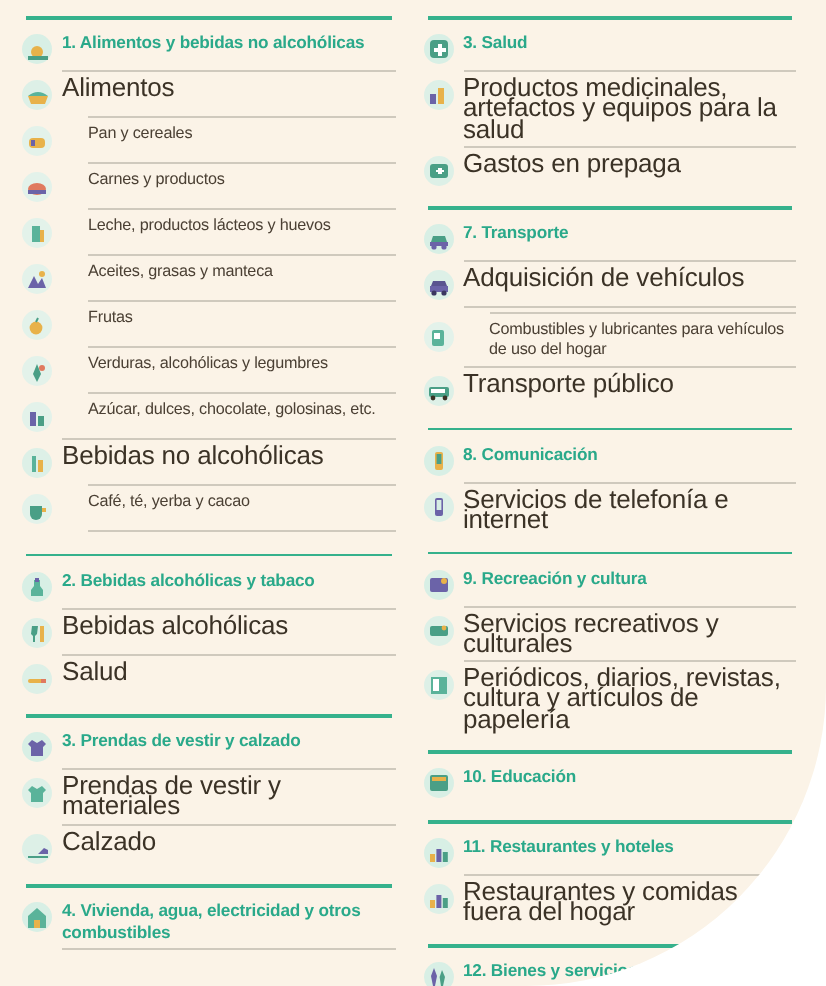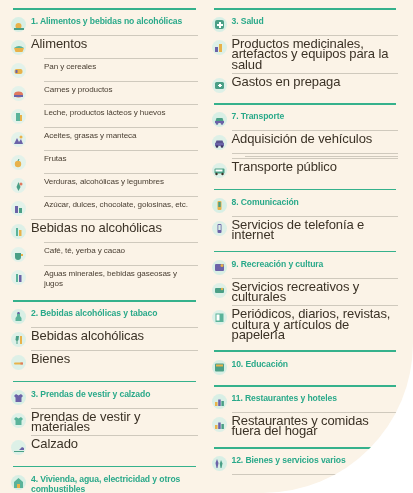--- a/index.html
+++ b/index.html
@@ -218,31 +218,20 @@
               <svg width="11" height="11" viewBox="0 0 11 11">
                 <path d="M2 4h6v4a3 3 0 01-6 0z" fill="#4a9f86"></path>
                 <path d="M8 5h2v2H8z" fill="#e8b24a"></path>
               </svg>
             </span>
             <div class="txtwrap">
               <div class="label">Café, té, yerba y cacao</div>
             </div>
           </div>
           <div class="sep deep"></div>
-          <div class="row lvl3">
-            <span class="ico">
-              <svg width="11" height="11" viewBox="0 0 11 11">
-                <rect x="3" y="2" width="2" height="8" fill="#5ab39a"></rect>
-                <rect x="6" y="3" width="2.5" height="7" fill="#6b63a8"></rect>
-              </svg>
-            </span>
-            <div class="txtwrap">
-              <div class="label">Aguas minerales, bebidas gaseosas y jugos</div>
-            </div>
-          </div>
           <div class="spacer"></div>
         </div>
         <div class="group">
           <div class="group-rule"></div>
           <div class="row lvl1">
             <span class="ico">
               <svg width="11" height="11" viewBox="0 0 11 11">
                 <path d="M4 2h3v3l1.5 2v3h-6V7L4 5z" fill="#5ab39a"></path>
                 <rect x="4.5" y="1" width="2" height="2" fill="#6b63a8"></rect>
               </svg>
@@ -265,21 +254,21 @@
           </div>
           <div class="sep"></div>
           <div class="row lvl2">
             <span class="ico">
               <svg width="11" height="11" viewBox="0 0 11 11">
                 <rect x="1" y="5.5" width="9" height="2" rx="1" fill="#e8b24a"></rect>
                 <rect x="7.5" y="5.5" width="2.5" height="2" fill="#e07a5f"></rect>
               </svg>
             </span>
             <div class="txtwrap">
-              <div class="label">Bienes</div>
+              <div class="label">Salud</div>
             </div>
           </div>
           <div class="spacer"></div>
         </div>
         <div class="group">
           <div class="group-rule"></div>
           <div class="row lvl1">
             <span class="ico">
               <svg width="11" height="11" viewBox="0 0 11 11">
                 <path d="M3 2l2.5 1.5L8 2l2 2-1.5 1.5V10h-6V5.5L1 4z" fill="#6b63a8"></path>
@@ -395,20 +384,31 @@
                 <circle cx="3" cy="9.5" r="1.3" fill="#3b3660"></circle>
                 <circle cx="8" cy="9.5" r="1.3" fill="#3b3660"></circle>
               </svg>
             </span>
             <div class="txtwrap">
               <div class="label">Adquisición de vehículos</div>
             </div>
           </div>
           <div class="sep"></div>
           <div class="sep deep"></div>
+          <div class="row lvl3">
+            <span class="ico">
+              <svg width="11" height="11" viewBox="0 0 11 11">
+                <rect x="2" y="2" width="6" height="8" rx="1" fill="#5ab39a"></rect>
+                <rect x="3" y="3.5" width="3" height="3" fill="#fff"></rect>
+              </svg>
+            </span>
+            <div class="txtwrap">
+              <div class="label">Combustibles y lubricantes para vehículos de uso del hogar</div>
+            </div>
+          </div>
           <div class="sep"></div>
           <div class="row lvl2">
             <span class="ico">
               <svg width="11" height="11" viewBox="0 0 11 11">
                 <rect x="0.5" y="3.5" width="10" height="5" rx="1" fill="#4a9f86"></rect>
                 <rect x="1.5" y="4.5" width="7" height="2" fill="#fff"></rect>
                 <circle cx="2.5" cy="9" r="1.2" fill="#3b3226"></circle>
                 <circle cx="8.5" cy="9" r="1.2" fill="#3b3226"></circle>
               </svg>
             </span>

